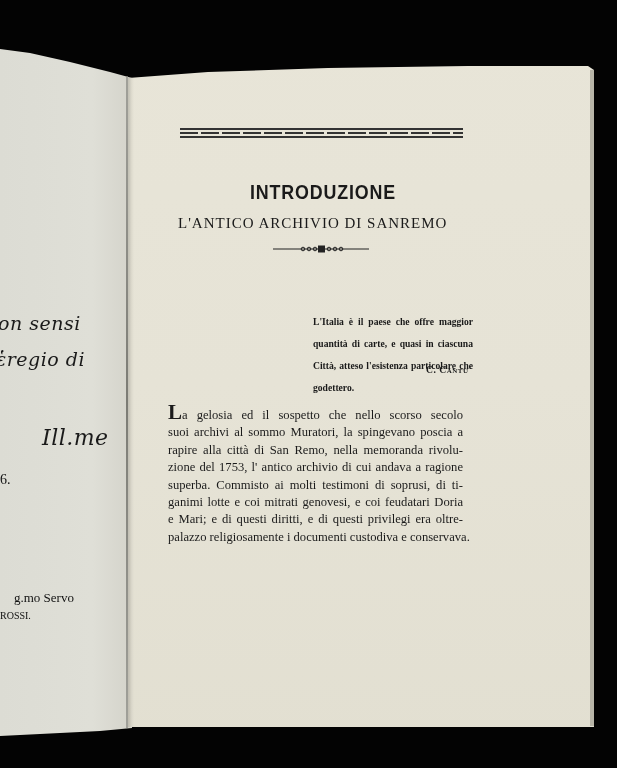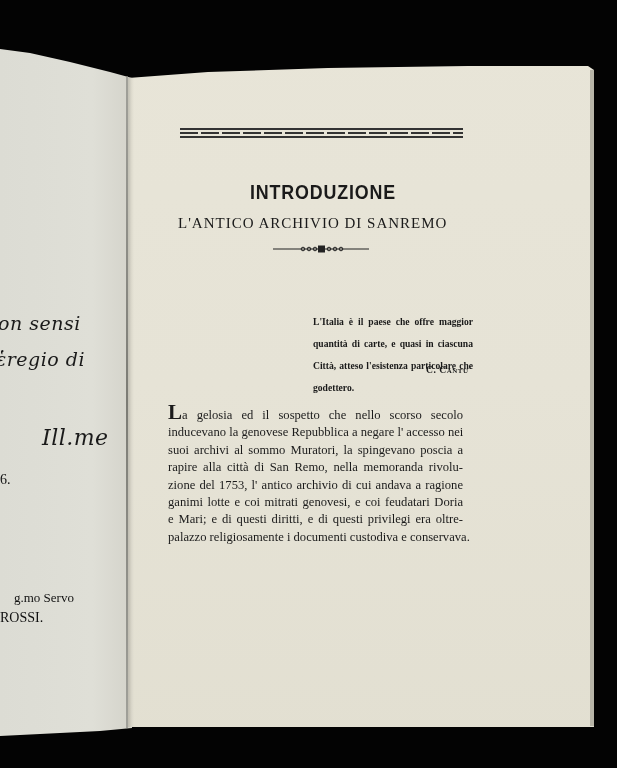--- a/index.html
+++ b/index.html
@@ -66,21 +66,21 @@
 <div class="left-page"></div>
 <div class="spine"></div>
 <div class="right-page"></div>
 <div class="right-edge"></div>
 
 <div class="script" style="left:-2px; top:312px;">on sensi</div>
 <div class="script" style="left:-4px; top:348px;">ἑregio di</div>
 <div class="script" style="left:2px; top:425px; font-size:22px;margin-left:40px;">Ill.me</div>
 <div class="lp-text" style="left:0; top:472px; font-size:14px;">6.</div>
 <div class="lp-text" style="left:14px; top:590px;">g.mo Servo</div>
-<div class="lp-text" style="left:0; top:610px; font-size:14px;text-align:center;">ROSSI.</div>
+<div class="lp-text" style="left:0; top:610px; font-size:10px;text-align:center;">ROSSI.</div>
 
 <div class="ornament-top">
   <div></div>
     <div class="broken"></div>
     <div></div>
 </div>
 
 <div class="title">INTRODUZIONE</div>
 <div class="subtitle">L'ANTICO ARCHIVIO DI SANREMO</div>
 
@@ -93,20 +93,20 @@
   <circle cx="56" cy="5" r="1.8" fill="none" stroke="#222"></circle>
   <circle cx="62" cy="5" r="1.8" fill="none" stroke="#222"></circle>
   <circle cx="68" cy="5" r="1.8" fill="none" stroke="#222"></circle>
 </svg>
 
 <div class="epigraph">L'Italia è il paese che offre maggior quantità di carte, e quasi in ciascuna Città, atteso l'esistenza particolare che godettero.</div>
 <div class="epigraph-author">C. Cantu'</div>
 
 <div class="body-text">
   <span class="line"><span class="drop">L</span><span>a gelosia ed il sospetto che nello scorso secolo</span></span>
-  <span class="line">inducevano la genovese Repubblica a negare l' accesso nei</span>
   <span class="line">suoi archivi al sommo Muratori, la spingevano poscia a</span>
   <span class="line">rapire alla città di San Remo, nella memoranda rivolu-</span>
   <span class="line">zione del 1753, l' antico archivio di cui andava a ragione</span>
+  <span class="line">superba. Commisto ai molti testimoni di soprusi, di ti-</span>
   <span class="line">ganimi lotte e coi mitrati genovesi, e coi feudatari Doria</span>
   <span class="line">e Mari; e di questi diritti, e di questi privilegi era oltre-</span>
   <span class="line">palazzo religiosamente i documenti custodiva e conservava.</span>
 </div>
 
 </body></html>

